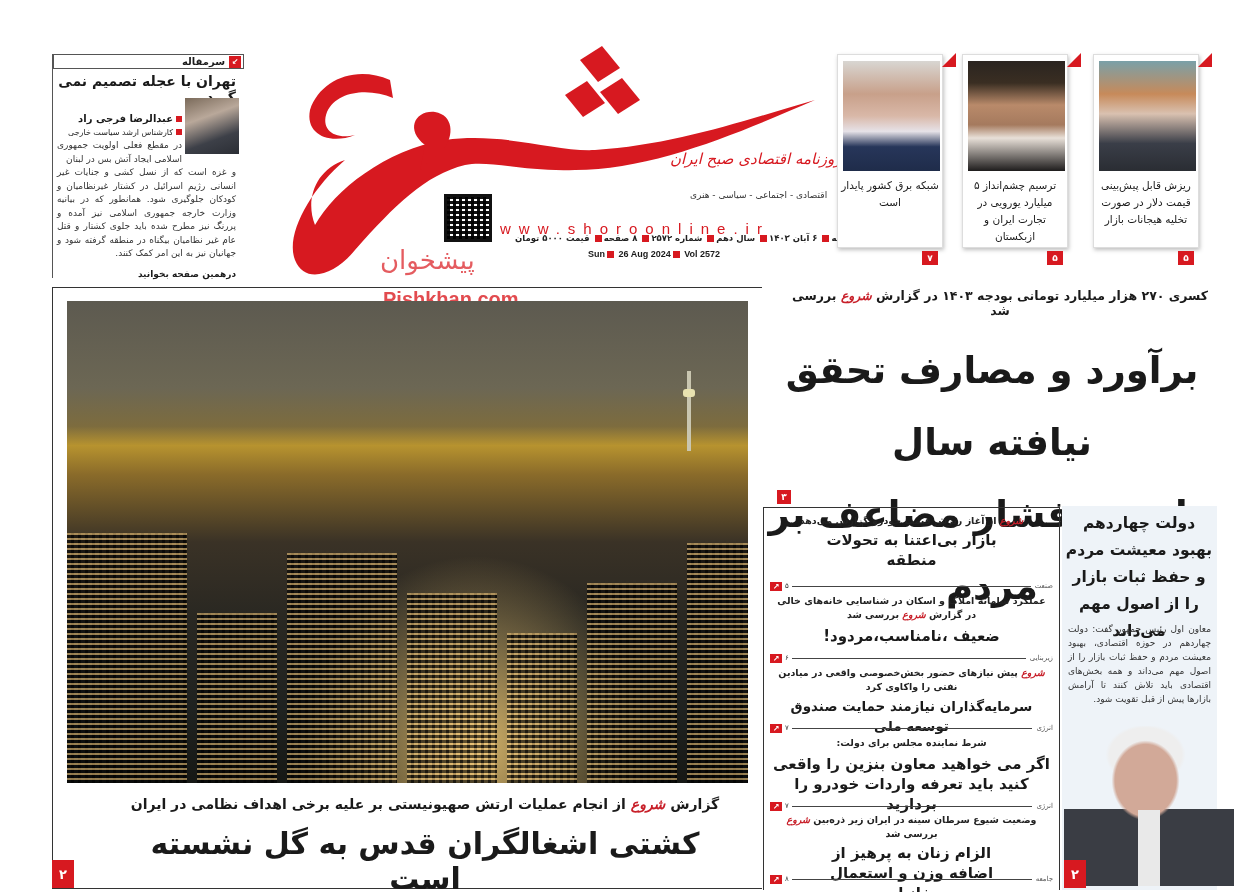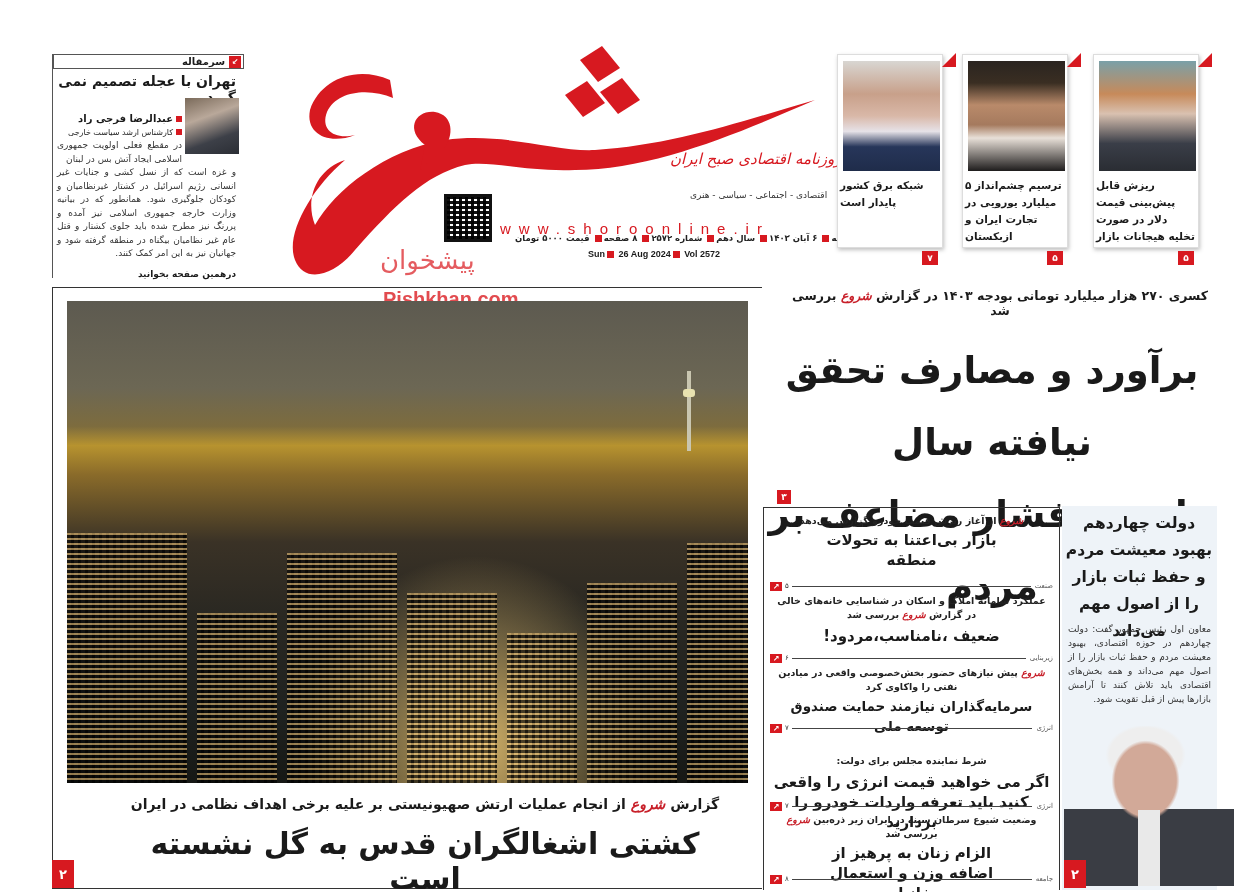--- a/index.html
+++ b/index.html
@@ -31,21 +31,21 @@
   .sq { display: inline-block; width: 7px; height: 7px; background: #d71920; margin: 0 2px; vertical-align: middle; }
   #qr { left: 444px; top: 194px; width: 48px; height: 48px; background:
       repeating-linear-gradient(90deg,#111 0 3px,#fff 3px 6px),
       repeating-linear-gradient(0deg,#111 0 3px,#fff 3px 5px); background-blend-mode: multiply; border: 3px solid #111; }
   #watermark { left: 380px; top: 245px; font-size: 26px; color: #e24b4f; font-weight: normal; opacity: .9; }
   #watermark-en { left: 383px; top: 288px; font-size: 20px; color: #e24b4f; font-weight: bold; direction: ltr; font-family: "Liberation Sans", sans-serif; }
 
   
   .card { position: absolute; top: 54px; width: 106px; height: 194px; background: #fff; box-shadow: 1px 2px 4px rgba(0,0,0,.25); border: 1px solid #ddd; }
   .card .pic { position: absolute; left: 5px; top: 6px; width: 97px; height: 110px; }
-  .card .txt { position: absolute; top: 122px; left: 2px; right: 2px; text-align: left; font-size: 10.5px; font-weight: bold; line-height: 17px; }
+  .card .txt { position: absolute; top: 122px; left: 2px; right: 2px; text-align: center; font-size: 10.5px; font-weight: normal; line-height: 17px; }
   .card .corner { position: absolute; right: -14px; top: -2px; width: 0; height: 0; border-bottom: 14px solid #d71920; border-left: 14px solid transparent; }
   .card .pg { position: absolute; bottom: -18px; right: 4px; width: 16px; height: 14px; font-size: 9px; }
 
   
   #kicker-main { left: 790px; top: 288px; width: 420px; text-align: center; font-size: 12.5px; font-weight: bold; }
   #headline-main { left: 762px; top: 335px; width: 460px; text-align: center; font-size: 37px; font-weight: 900; line-height: 72px; letter-spacing: -1px; }
   #pg3 { left: 777px; top: 490px; width: 14px; height: 14px; font-size: 9px; }
 
   
   #photo-box { left: 52px; top: 287px; width: 710px; height: 602px; border: 1px solid #333; border-right: none; }
@@ -206,23 +206,23 @@
     <div class="k"><span class="brand">شروع</span> <span>پیش نیازهای حضور بخش‌خصوصی واقعی در میادین نفتی را واکاوی کرد</span></div>
     <div class="h" style="font-size:13.5px;margin-top:2px;">سرمایه‌گذاران نیازمند حمایت صندوق توسعه ملی</div>
   </div>
   <div class="sep" style="top:215px;">
     <span class="sec">انرژی</span>
       <span class="ln"></span>
     <span class="pn">۷</span>
       <span class="arr redbox">↗</span>
   </div>
 
-  <div class="item" style="top:228px;margin-top:18px;">
+  <div class="item" style="top:228px;">
     <div class="k">شرط نماینده مجلس برای دولت:</div>
-    <div class="h" style="margin-top:4px;">اگر می خواهید قیمت انرژی را واقعی کنید باید تعرفه واردات خودرو را بردارید</div>
+    <div class="h" style="margin-top:4px;">اگر می خواهید معاون بنزین را واقعی کنید باید تعرفه واردات خودرو را بردارید</div>
   </div>
   <div class="sep" style="top:293px;">
     <span class="sec">انرژی</span>
       <span class="ln"></span>
     <span class="pn">۷</span>
       <span class="arr redbox">↗</span>
   </div>
 
   <div class="item" style="top:305px;">
     <div class="k"><span>وضعیت شیوع سرطان سینه در ایران زیر ذره‌بین</span> <span class="brand">شروع</span> <span>بررسی شد</span></div>

